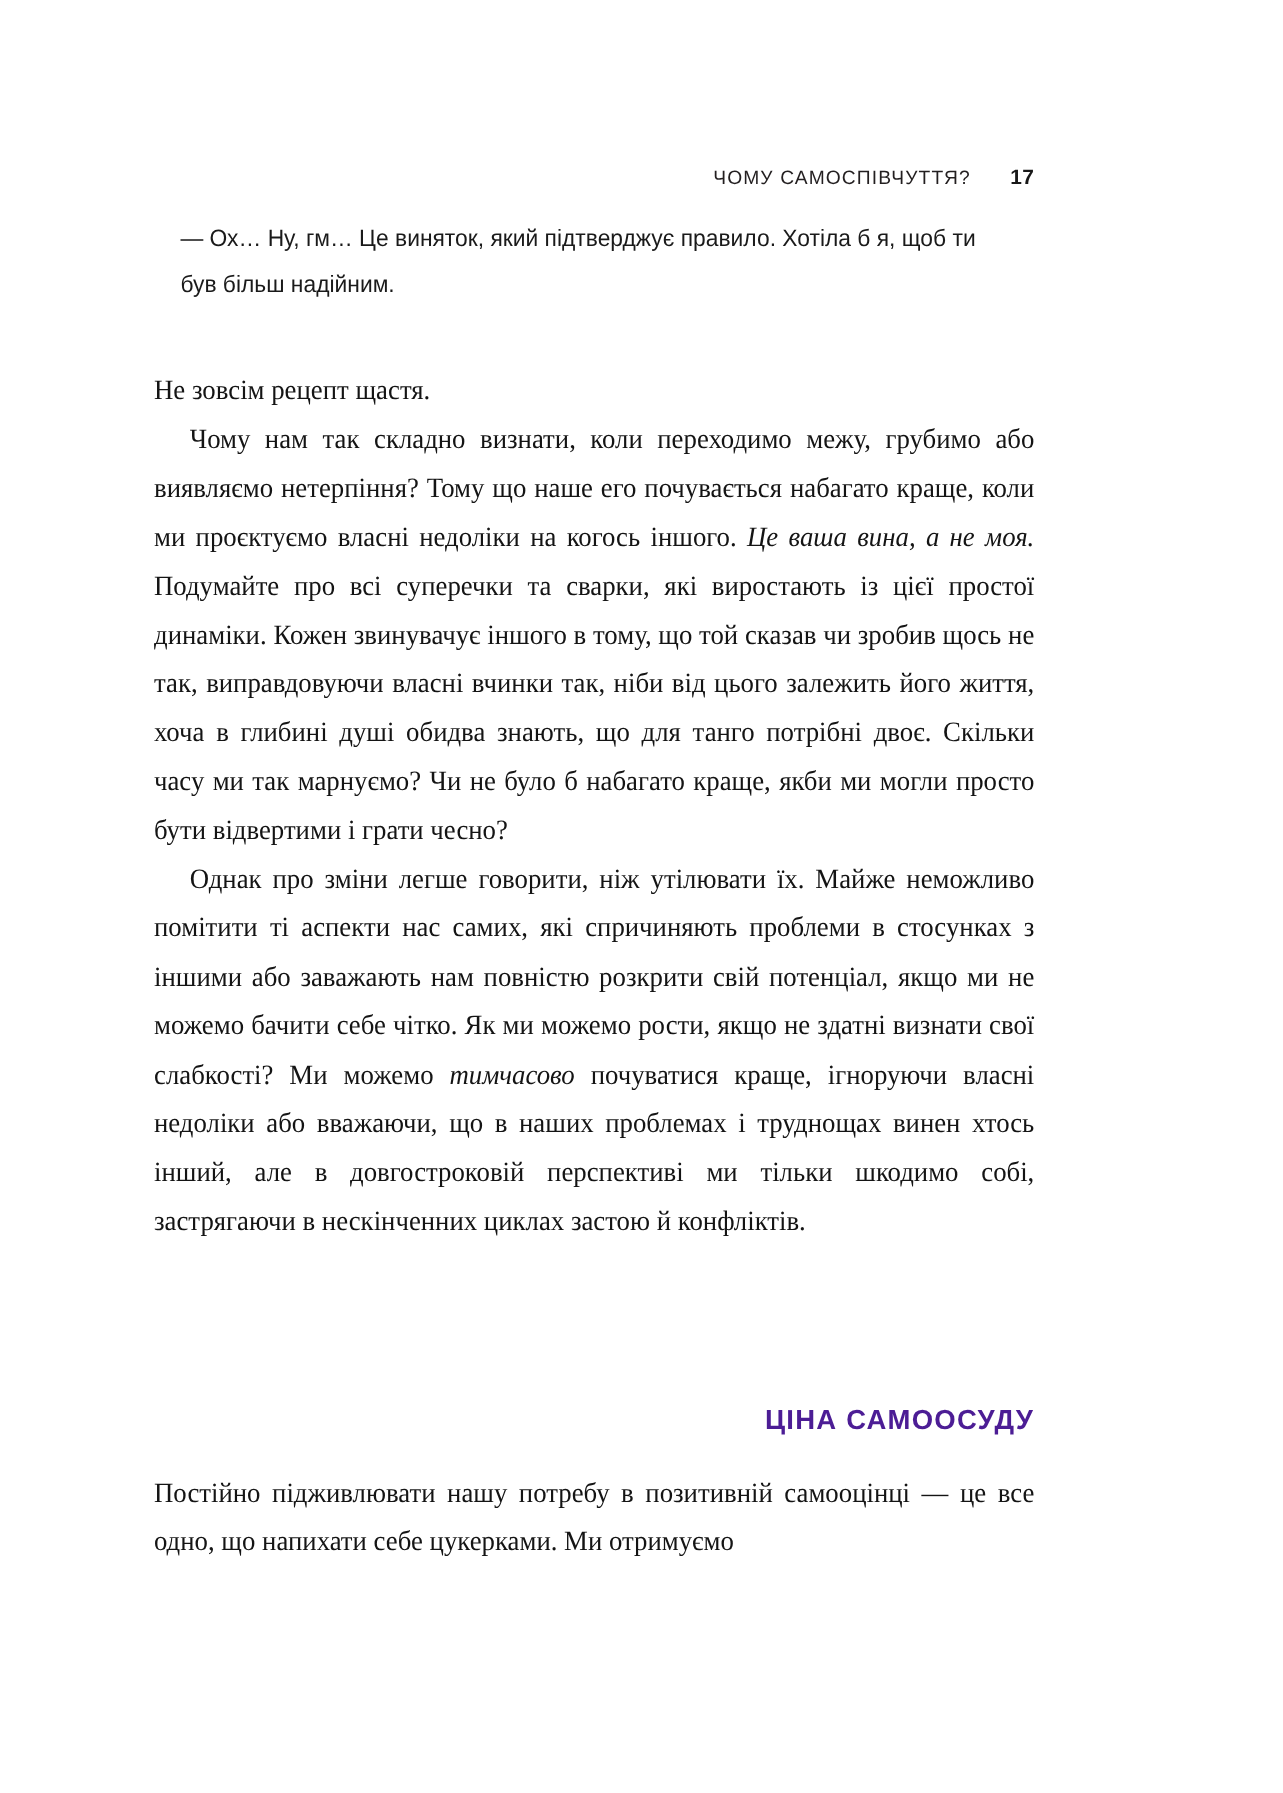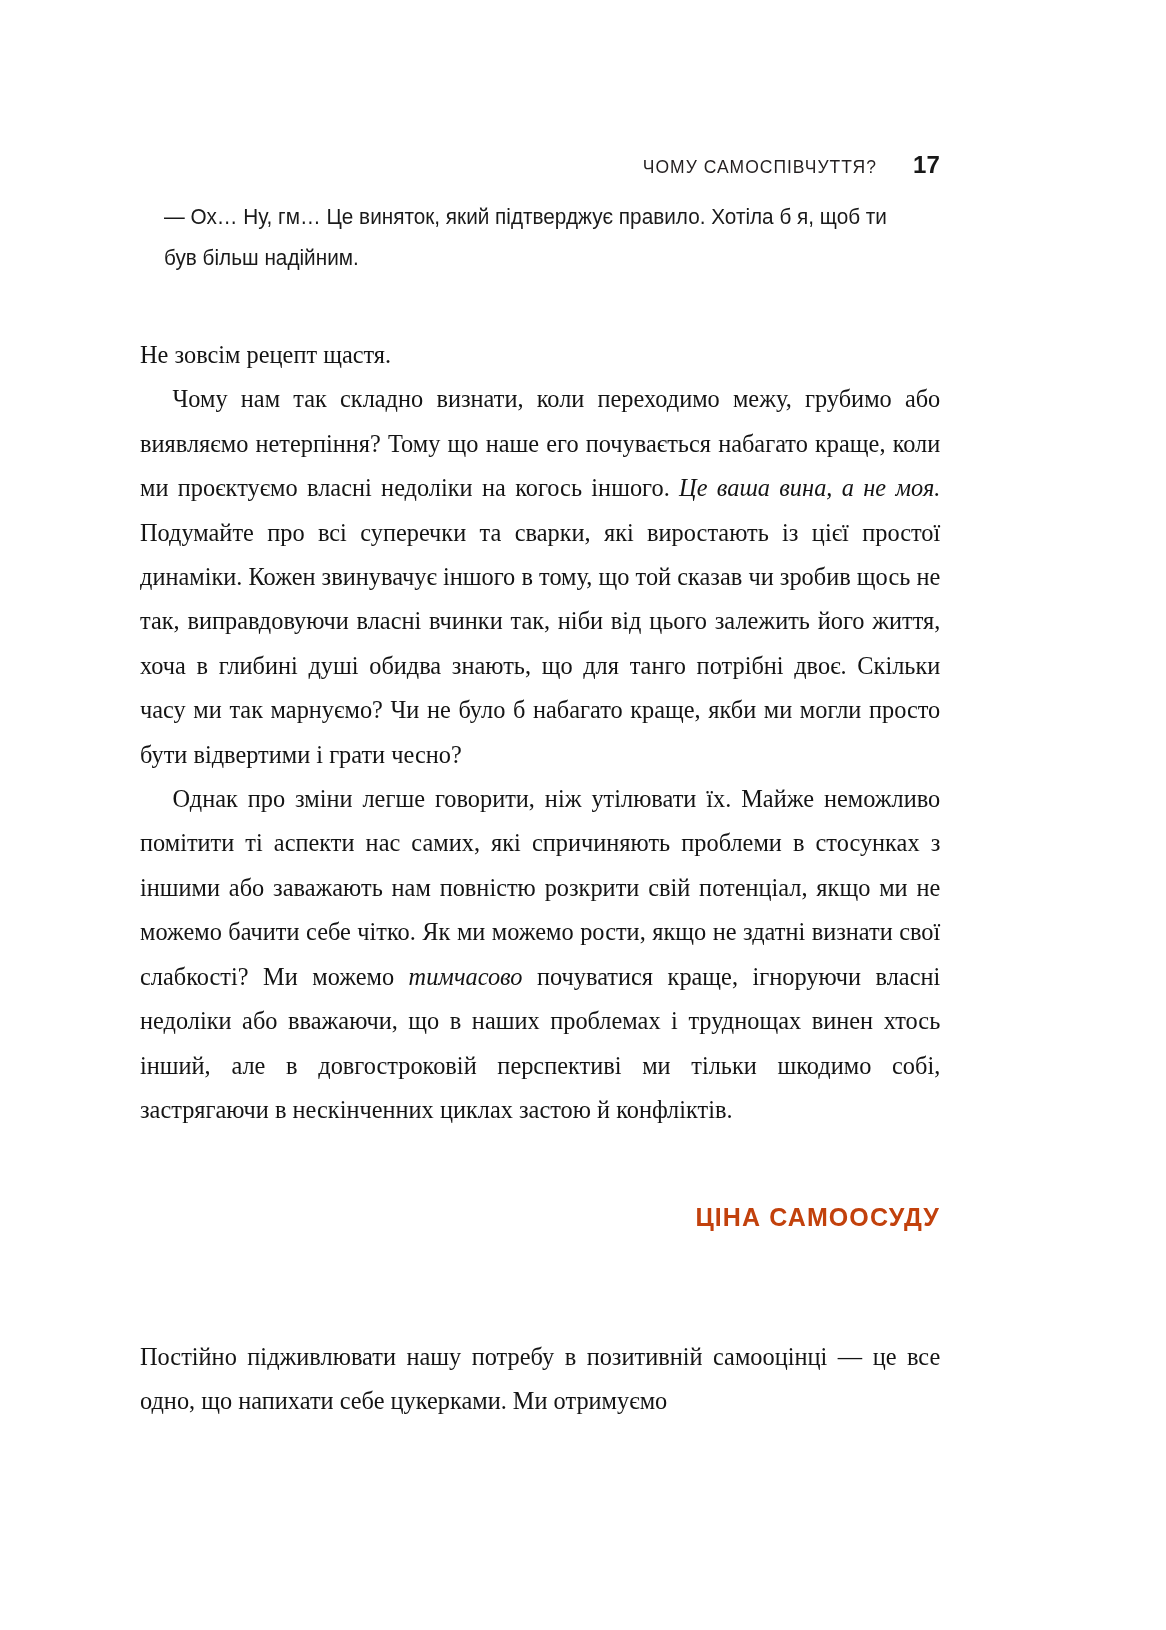--- a/index.html
+++ b/index.html
@@ -35,21 +35,21 @@
     font-family: "Liberation Sans", sans-serif;
     font-size: 17.5px;
     letter-spacing: 1.0px;
     color: #231f20;
     font-weight: 400;
     white-space: nowrap;
   }
 
   .running-head-folio {
     font-family: "Liberation Sans", sans-serif;
-    font-size: 24px;
+    font-size: 19px;
     font-weight: 700;
     color: #181818;
     letter-spacing: 0.2px;
   }
 
   
   .column {
     position: absolute;
     left: 140px;
     top: 180px;
@@ -97,28 +97,28 @@
   }
 
   .body-block em {
     font-style: italic;
   }
 
   
   .section-heading {
     position: absolute;
     left: 140px;
-    top: 1165px;
+    top: 1239px;
     width: 800px;
     text-align: right;
     font-family: "Liberation Sans", sans-serif;
     font-weight: 700;
     font-size: 25px;
     letter-spacing: 1.1px;
-    color: #c2410c;
+    color: #4c1d95;
   }
 
   .after-heading {
     position: absolute;
     left: 140px;
     top: 1318px;
     width: 838px;
     font-family: "Liberation Serif", serif;
     font-size: 25.5px;
     line-height: 44.4px;

